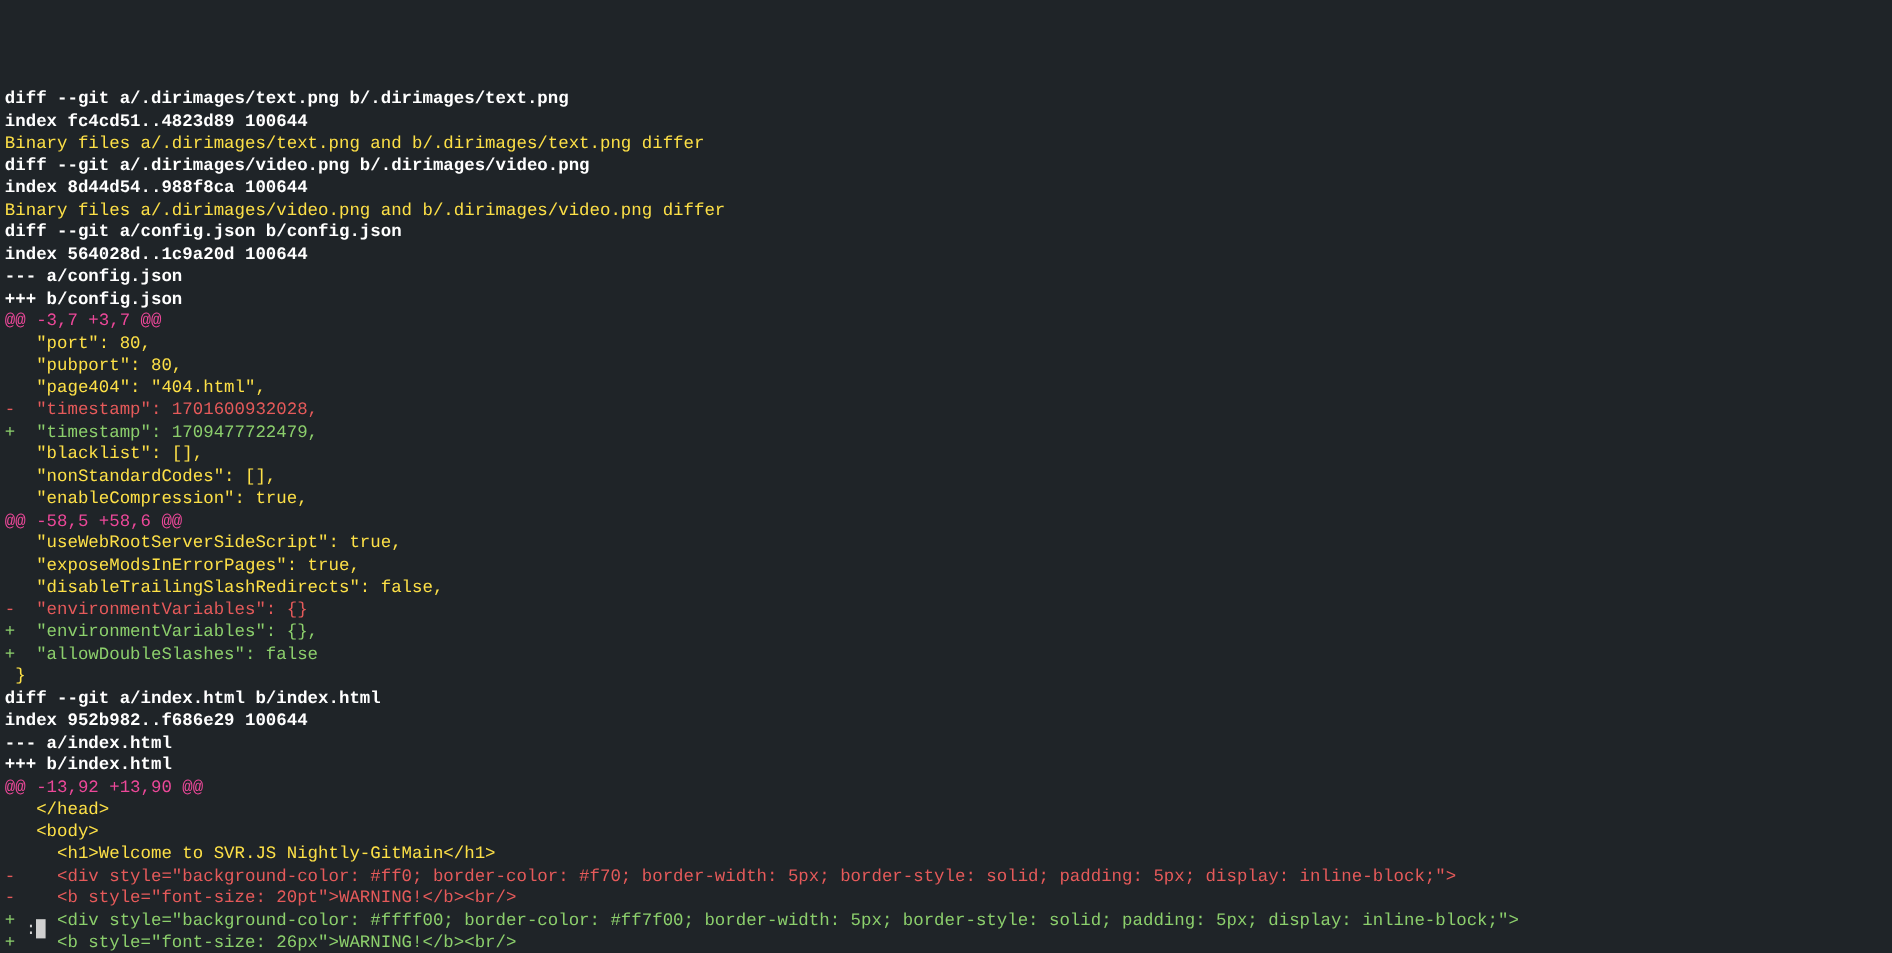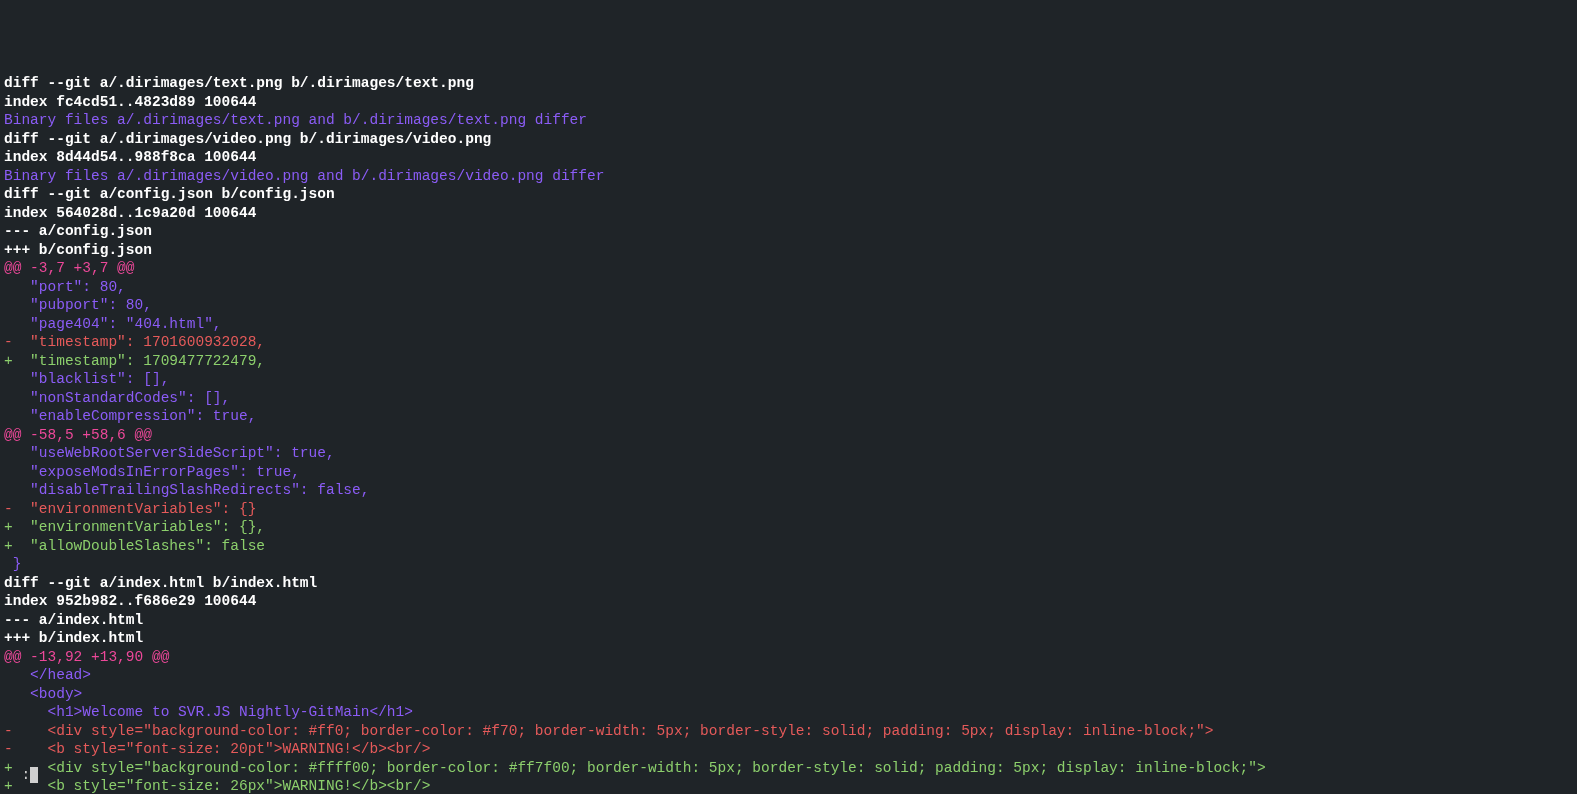--- a/index.html
+++ b/index.html
@@ -30,21 +30,21 @@
     .cyan {
       color: #ec4899;
     }
     .red {
       color: #e55a5a;
     }
     .green {
       color: #8ccf6c;
     }
     .normal {
-      color: #8b5cf6;
+      color: #fde047;
     }
     .prompt-line {
       position: absolute;
       bottom: 10px;
       left: 4px;
       color: #d0d0d0;
     }
     .cursor {
       display: inline-block;
       background-color: #d0d0d0;

